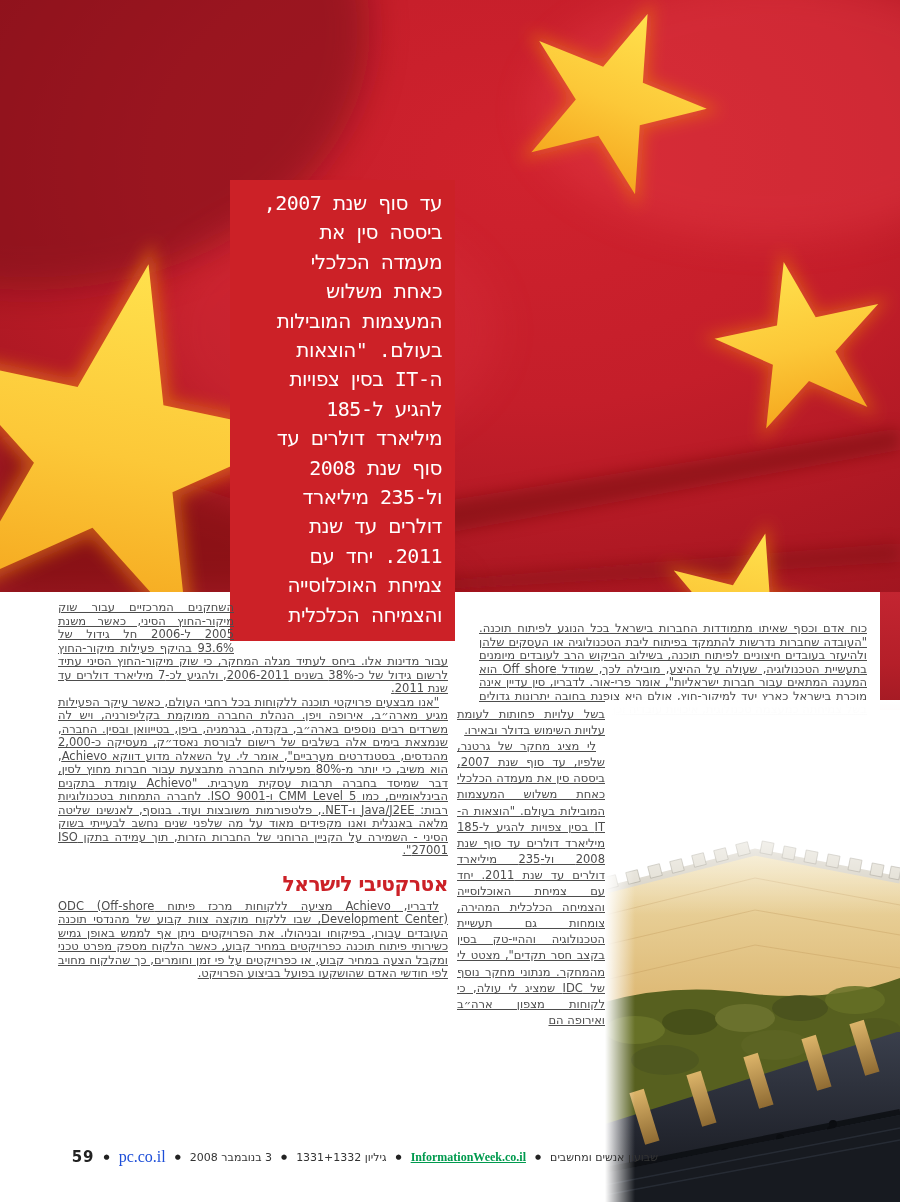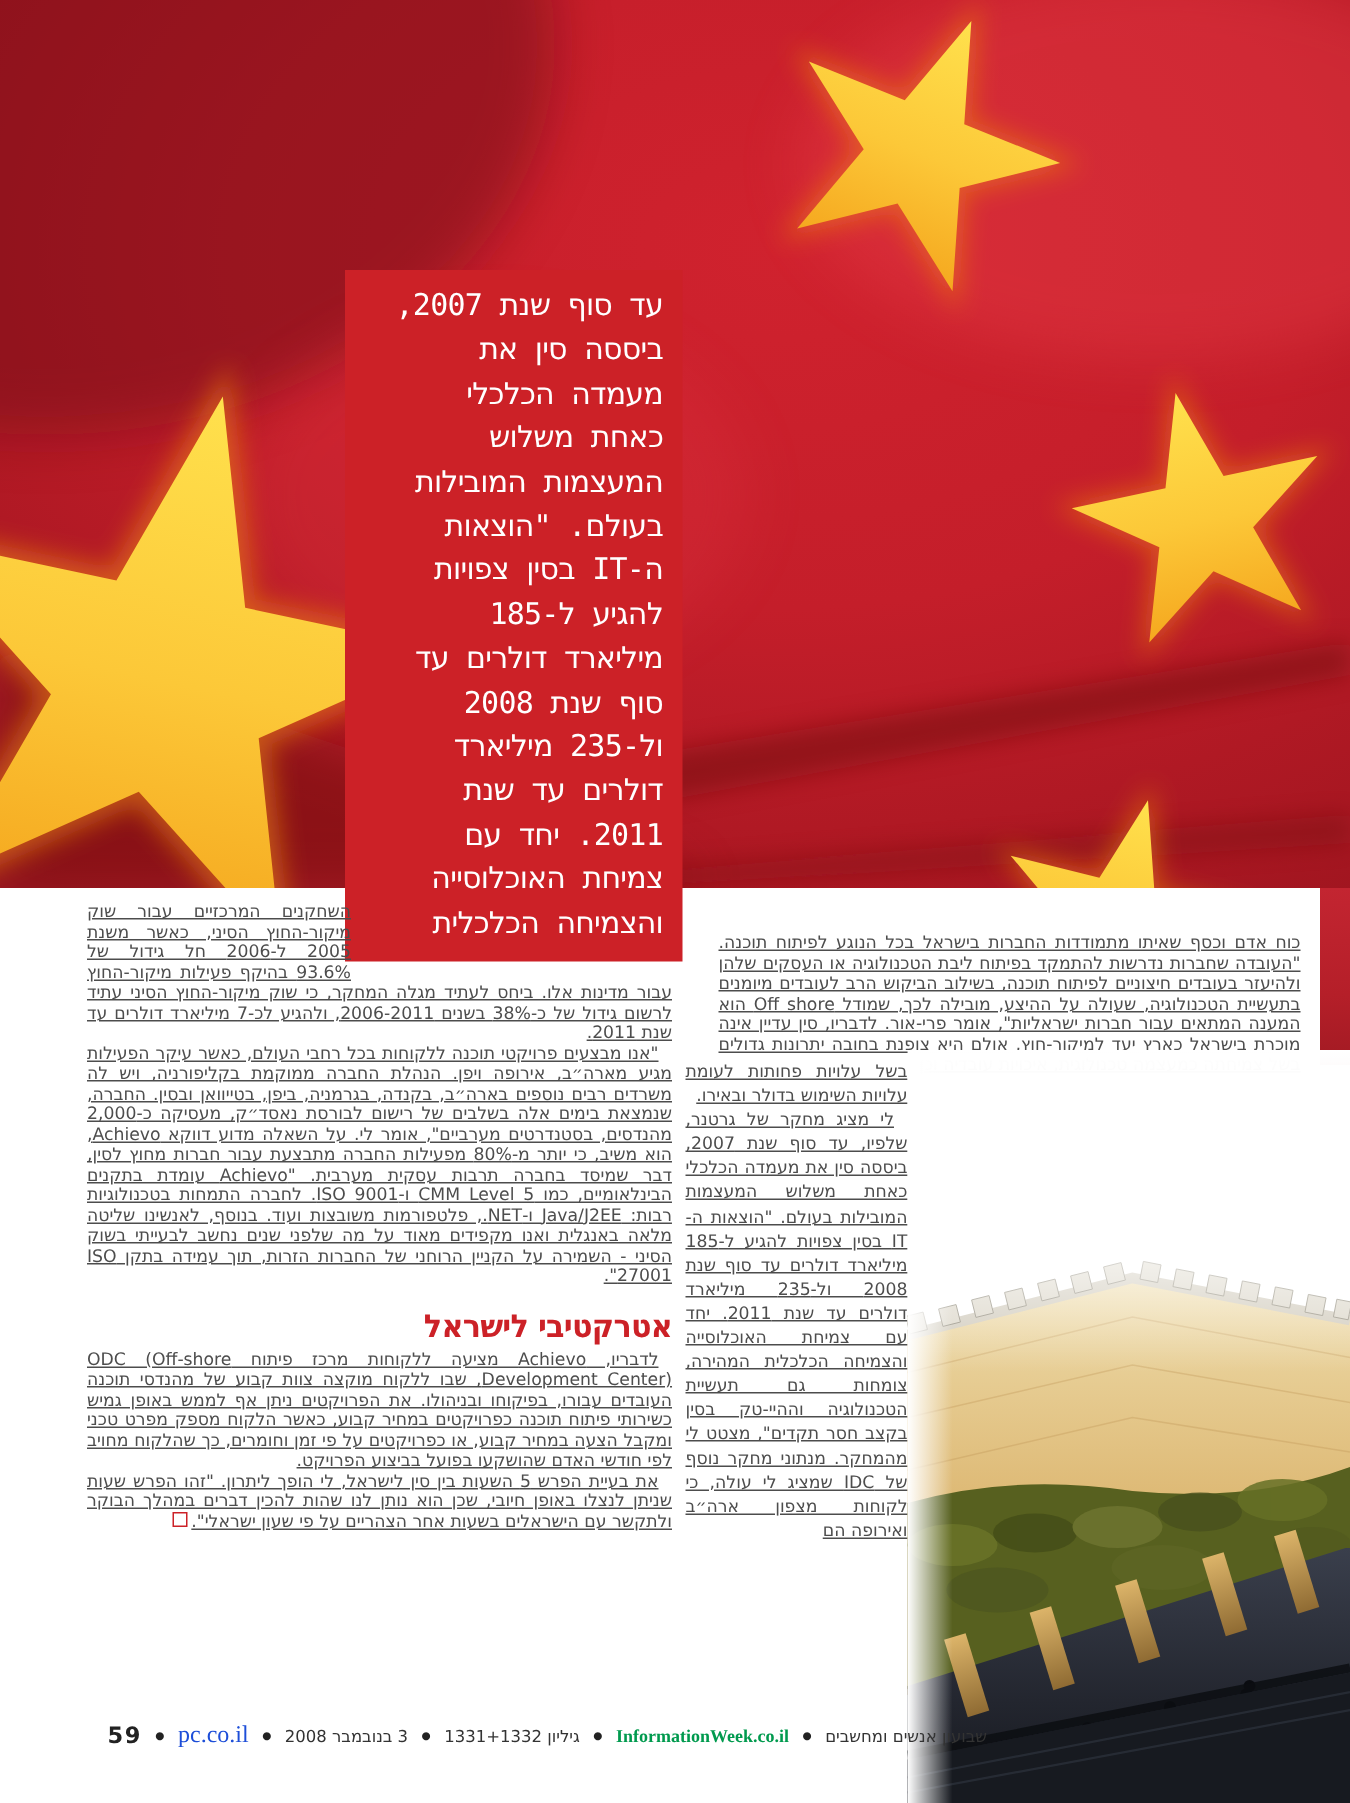--- a/index.html
+++ b/index.html
@@ -36,21 +36,21 @@
     vertical-align:baseline;margin-right:3px;}
   
   .wall-wrap{position:absolute;left:605px;top:700px;width:295px;height:502px;}
   
   .footer{
     position:absolute;left:58px;top:1147px;width:600px;height:20px;
     display:flex;flex-direction:row;align-items:center;gap:9px;
     font-size:11px;color:#333333;white-space:nowrap;
   }
   .footer .bullet{font-size:7px;color:#222222;line-height:20px;}
-  .footer .iw{color:#009a4e;font-weight:bold;font-family:"Liberation Serif","DejaVu Serif",serif;font-size:12px;}
+  .footer .iw{color:#009a4e;font-weight:bold;font-family:"Liberation Serif","DejaVu Serif",serif;font-size:12px;text-decoration:underline;}
   .footer .pcco{color:#1d4ed8;font-family:"Liberation Serif","DejaVu Serif",serif;font-size:16px;}
   .footer .pnum{font-weight:bold;font-size:15px;color:#222222;letter-spacing:1px;}
 </style>
 </head>
 <body>
 
 <div class="page">
 
   <div class="flag-wrap">
     <svg width="900" height="592" viewBox="0 0 900 592">
@@ -146,21 +146,20 @@
     <p>בשל עלויות פחותות לעומת עלויות השימוש בדולר ובאירו.</p>
     <p class="ind">לי מציג מחקר של גרטנר, שלפיו, עד סוף שנת 2007, ביססה סין את מעמדה הכלכלי כאחת משלוש המעצמות המובילות בעולם. "הוצאות ה-IT בסין צפויות להגיע ל-185 מיליארד דולרים עד סוף שנת 2008 ול-235 מיליארד דולרים עד שנת 2011. יחד עם צמיחת האוכלוסייה והצמיחה הכלכלית המהירה, צומחות גם תעשיית הטכנולוגיה וההיי-טק בסין בקצב חסר תקדים", מצטט לי מהמחקר. מנתוני מחקר נוסף של IDC שמציג לי עולה, כי לקוחות מצפון ארה״ב ואירופה הם</p>
   </div>
 
   <div class="bodytext col-left">
     <div class="box-spacer"></div>
     <p>השחקנים המרכזיים עבור שוק מיקור-החוץ הסיני, כאשר משנת 2005 ל-2006 חל גידול של 93.6% בהיקף פעילות מיקור-החוץ עבור מדינות אלו. ביחס לעתיד מגלה המחקר, כי שוק מיקור-החוץ הסיני עתיד לרשום גידול של כ-38% בשנים 2006-2011, ולהגיע לכ-7 מיליארד דולרים עד שנת 2011.</p>
     <p class="ind">"אנו מבצעים פרויקטי תוכנה ללקוחות בכל רחבי העולם, כאשר עיקר הפעילות מגיע מארה״ב, אירופה ויפן. הנהלת החברה ממוקמת בקליפורניה, ויש לה משרדים רבים נוספים בארה״ב, בקנדה, בגרמניה, ביפן, בטייוואן ובסין. החברה, שנמצאת בימים אלה בשלבים של רישום לבורסת נאסד״ק, מעסיקה כ-2,000 מהנדסים, בסטנדרטים מערביים", אומר לי. על השאלה מדוע דווקא Achievo, הוא משיב, כי יותר מ-80% מפעילות החברה מתבצעת עבור חברות מחוץ לסין, דבר שמיסד בחברה תרבות עסקית מערבית. "Achievo עומדת בתקנים הבינלאומיים, כמו CMM Level 5 ו-ISO 9001. לחברה התמחות בטכנולוגיות רבות: Java/J2EE ו-NET., פלטפורמות משובצות ועוד. בנוסף, לאנשינו שליטה מלאה באנגלית ואנו מקפידים מאוד על מה שלפני שנים נחשב לבעייתי בשוק הסיני - השמירה על הקניין הרוחני של החברות הזרות, תוך עמידה בתקן ISO 27001".</p>
     <h2 class="section-heading">אטרקטיבי לישראל</h2>
     <p class="ind">לדבריו, Achievo מציעה ללקוחות מרכז פיתוח ODC (Off-shore Development Center), שבו ללקוח מוקצה צוות קבוע של מהנדסי תוכנה העובדים עבורו, בפיקוחו ובניהולו. את הפרויקטים ניתן אף לממש באופן גמיש כשירותי פיתוח תוכנה כפרויקטים במחיר קבוע, כאשר הלקוח מספק מפרט טכני ומקבל הצעה במחיר קבוע, או כפרויקטים על פי זמן וחומרים, כך שהלקוח מחויב לפי חודשי האדם שהושקעו בפועל בביצוע הפרויקט.</p>
-    <p class="ind"><span>את בעיית הפרש 5 השעות בין סין לישראל, לי הופך ליתרון. "זהו הפרש שעות שניתן לנצלו באופן חיובי, שכן הוא נותן לנו שהות להכין דברים במהלך הבוקר ולתקשר עם הישראלים בשעות אחר הצהריים על פי שעון ישראלי".</span><span class="end-mark"></span></p>
   </div>
 
   <div class="wall-wrap">
     <svg width="295" height="502" viewBox="0 0 295 502">
       <defs>
         <linearGradient id="sunWall" x1="0" y1="0" x2="0" y2="1">
           <stop offset="0%" stop-color="#eedcab"></stop>
           <stop offset="55%" stop-color="#ddb873"></stop>
           <stop offset="100%" stop-color="#caa15c"></stop>
         </linearGradient>

